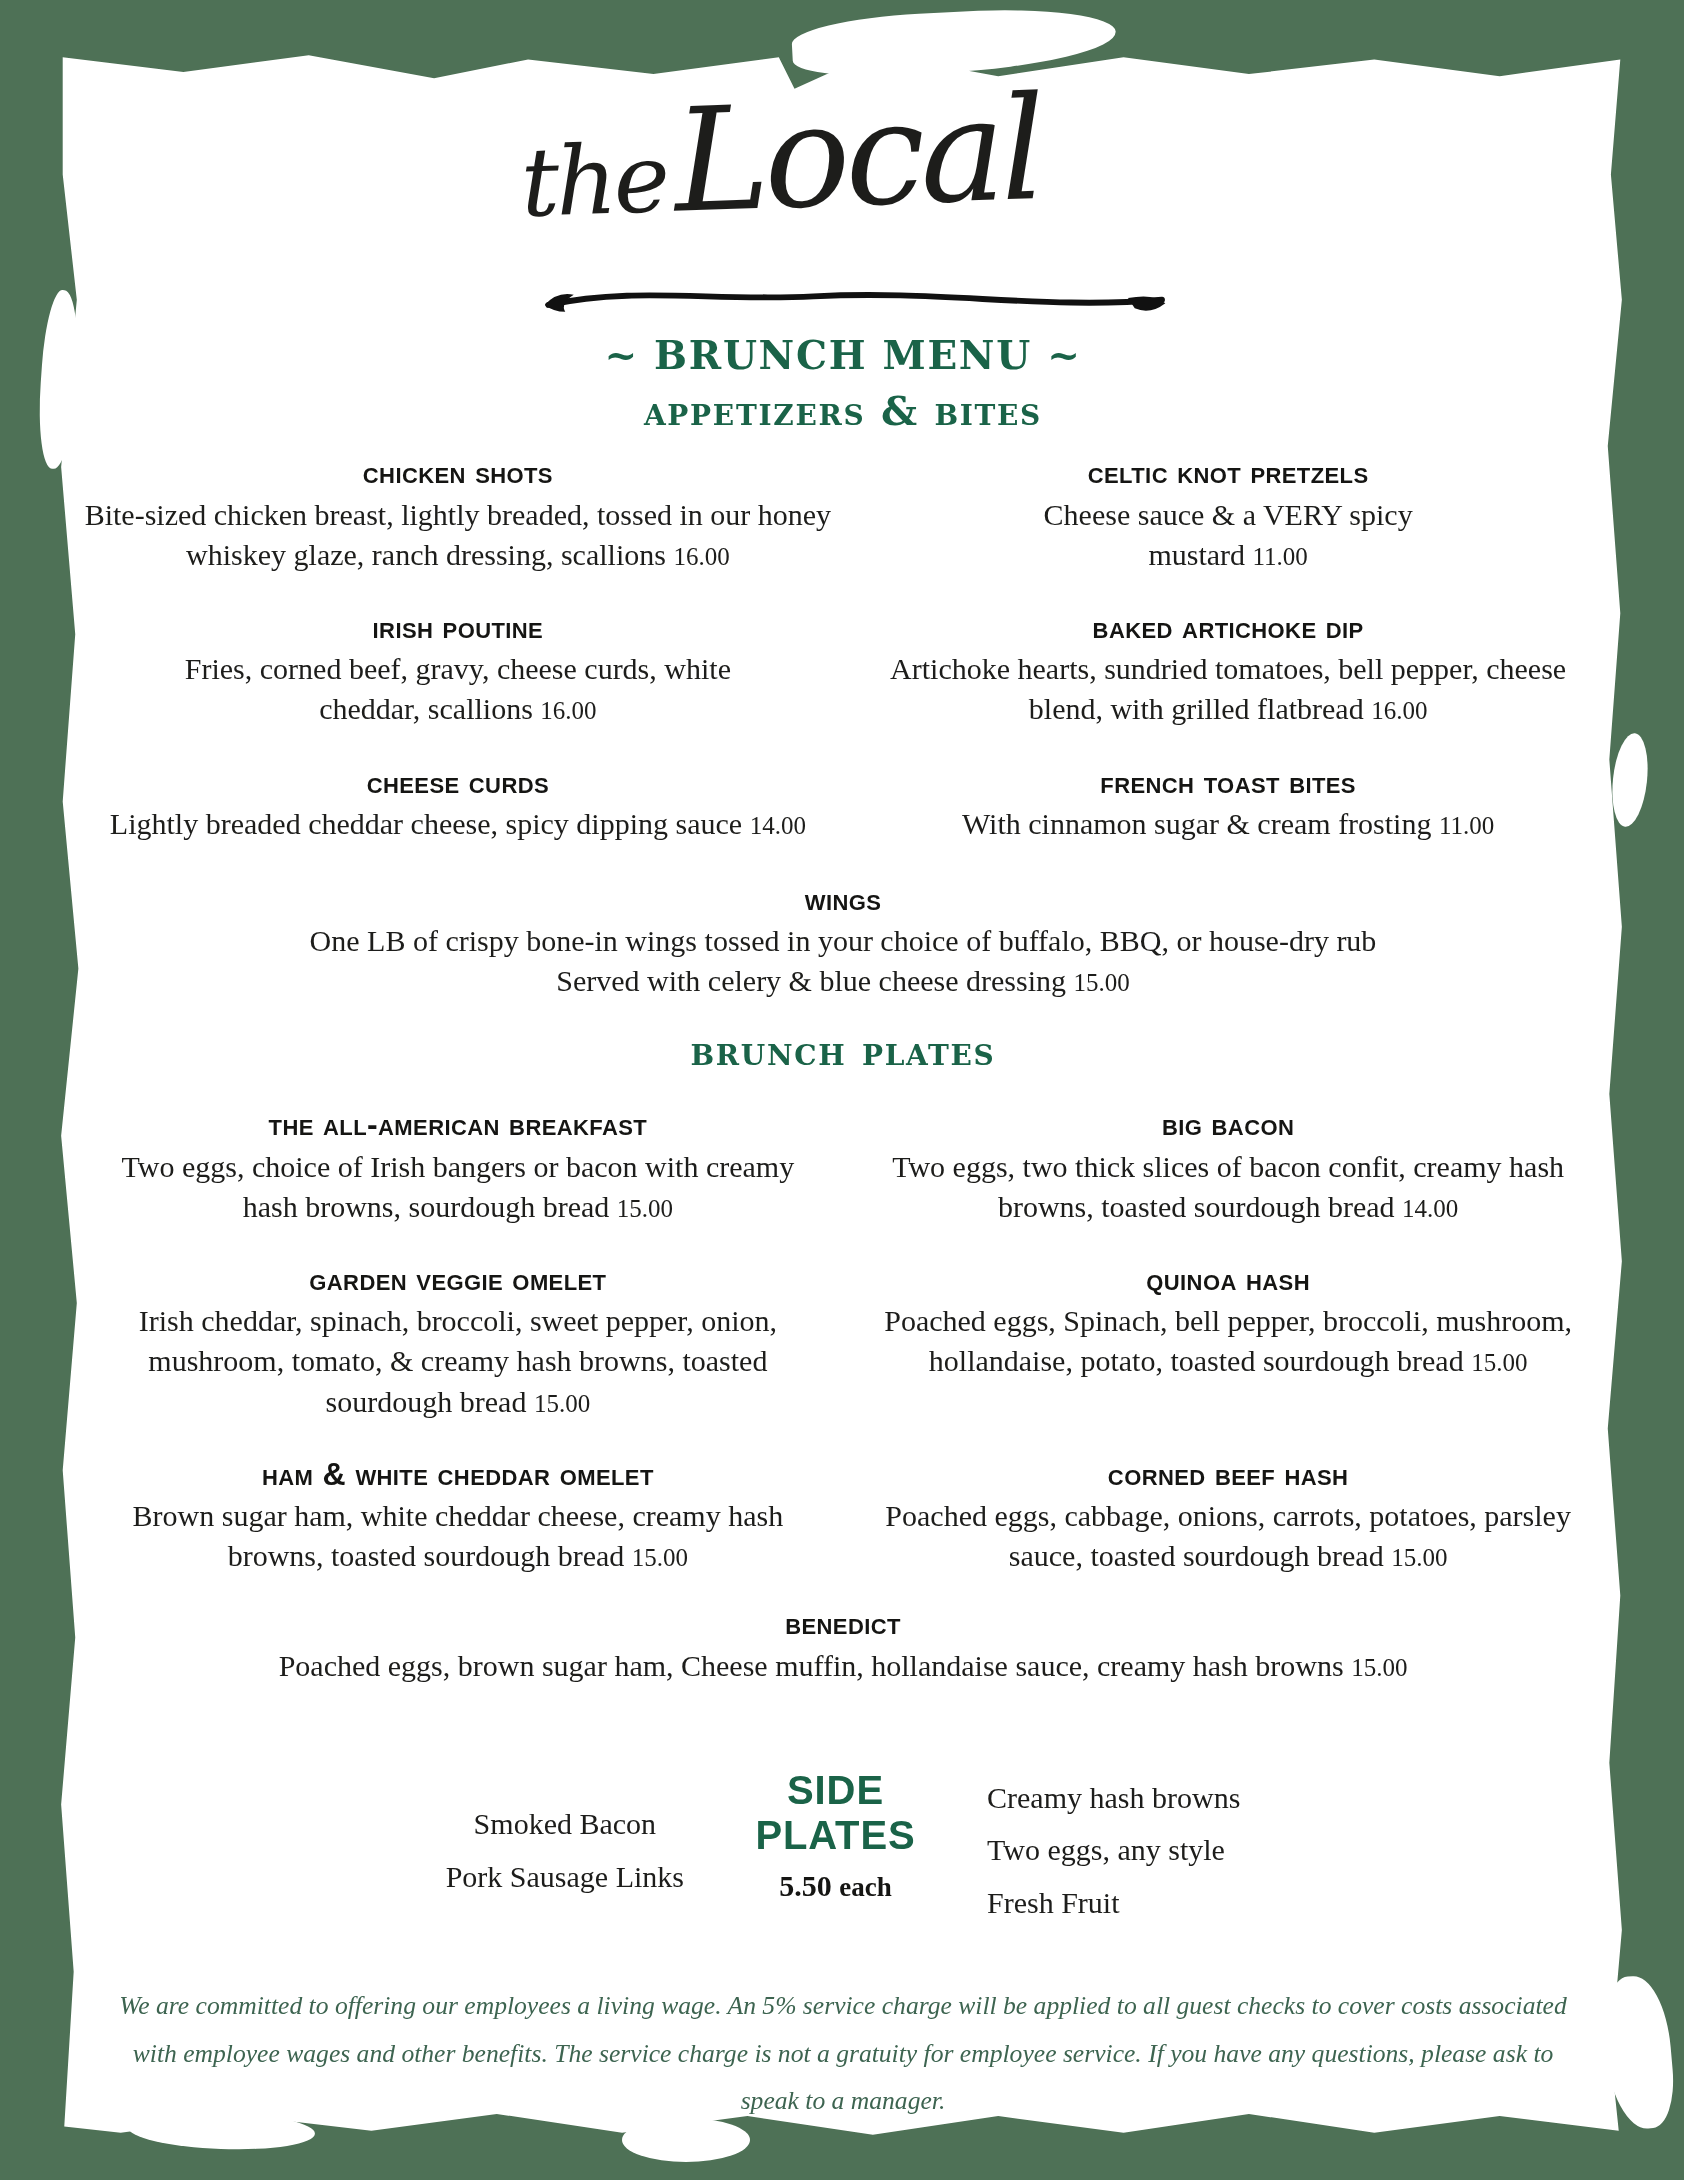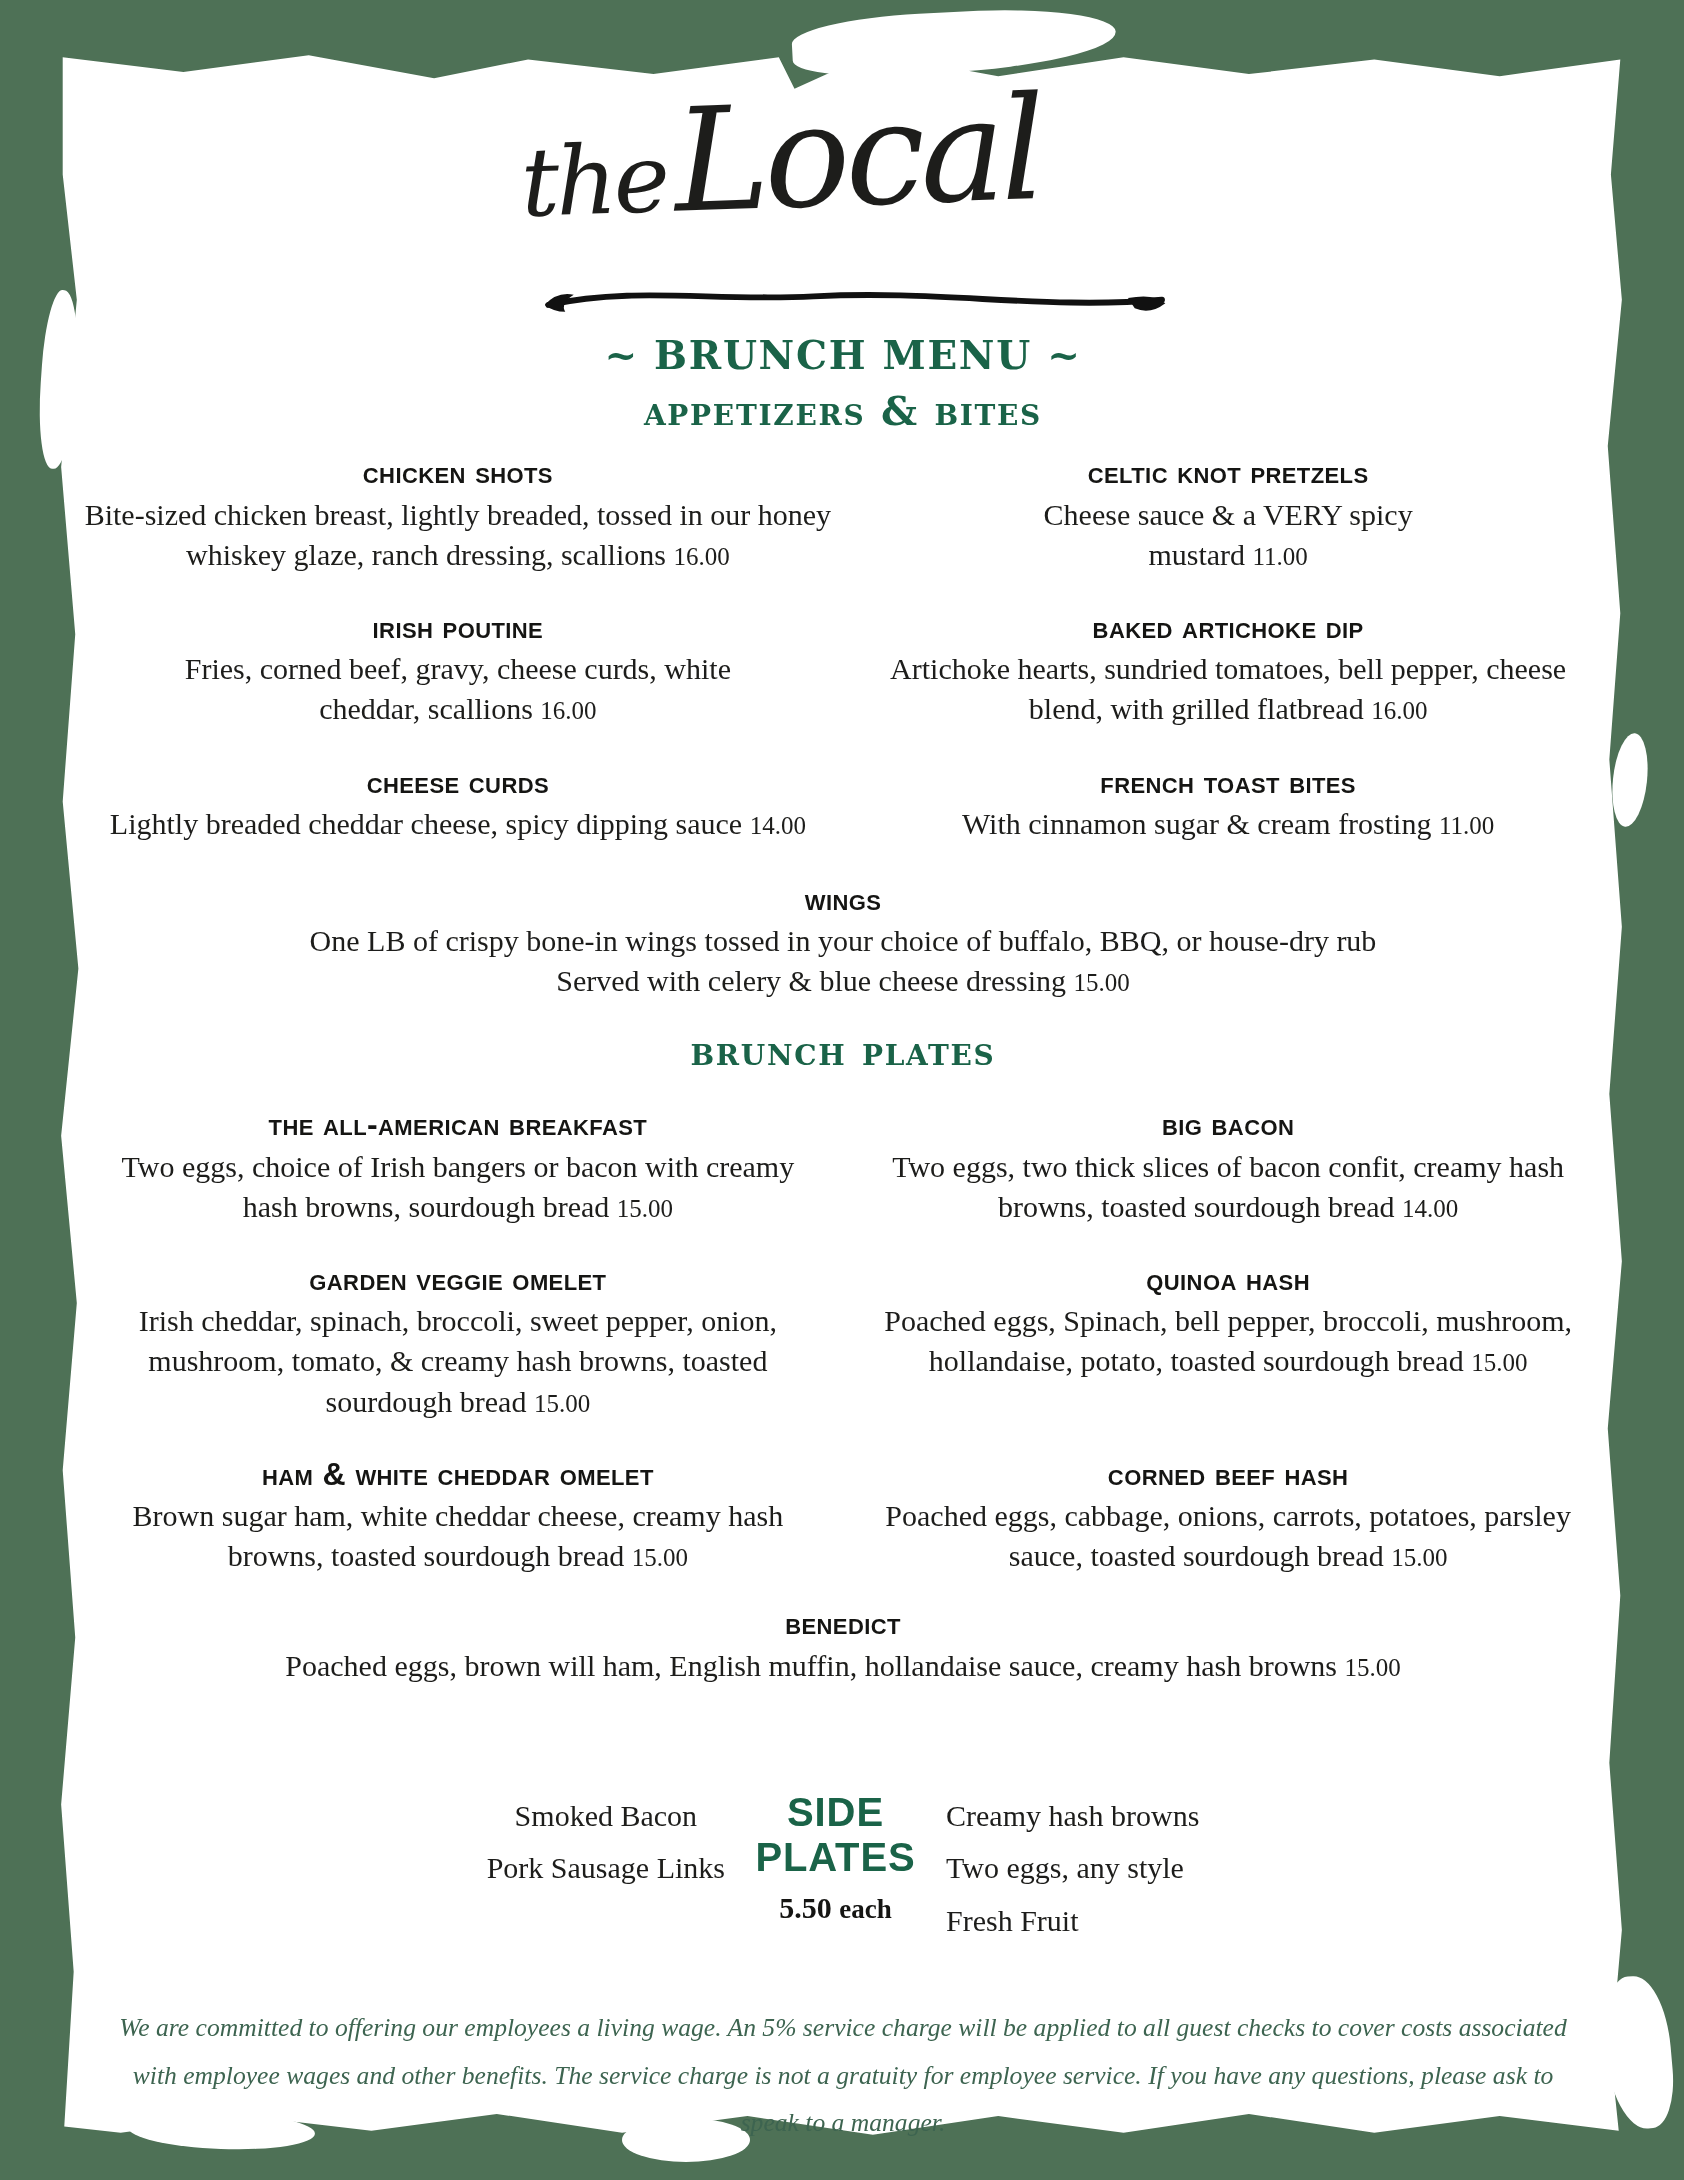--- a/index.html
+++ b/index.html
@@ -85,21 +85,21 @@
   .w520{max-width:443px;}
   .w660{max-width:562px;}
   .w800{max-width:690px;}
   .w880{max-width:750px;}
   .full-item{margin-top:37px;}
   .full-item .item-desc{max-width:1448px;}
   .benedict{margin-top:29px;}
 
   
   .side-plates{
-    margin-top:104px;display:flex;justify-content:center;align-items:flex-start;
+    margin-top:82px;display:flex;justify-content:center;align-items:center;gap:41px;
   }
   .side-list{font-size:30px;line-height:1.75;color:#1d1d1b;}
   .side-list p{margin:0;}
   .side-left{text-align:center;}
   .side-right{text-align:left;}
   .side-center{width:221px;}
   .side-heading{
     font-family:"Liberation Sans", sans-serif;font-weight:700;
     font-size:40px;line-height:1.12;color:#1a6348;letter-spacing:0.9px;
     margin:0;
@@ -201,21 +201,21 @@
       <p class="item-desc w880"><span>Brown sugar ham, white cheddar cheese, creamy hash browns, toasted sourdough bread</span> <span class="price">15.00</span></p>
     </div>
     <div class="menu-item">
       <h3 class="item-name">Corned Beef Hash</h3>
       <p class="item-desc w880"><span>Poached eggs, cabbage, onions, carrots, potatoes, parsley sauce, toasted sourdough bread</span> <span class="price">15.00</span></p>
     </div>
   </div>
 
   <div class="menu-item full-item benedict">
     <h3 class="item-name">Benedict</h3>
-    <p class="item-desc"><span>Poached eggs, brown will ham, English muffin, hollandaise sauce, creamy hash browns</span> <span class="price">15.00</span></p>
+    <p class="item-desc"><span>Poached eggs, brown sugar ham, Cheese muffin, hollandaise sauce, creamy hash browns</span> <span class="price">15.00</span></p>
   </div>
 
   <div class="side-plates">
     <div class="side-list side-left">
       <p>Smoked Bacon</p>
       <p>Pork Sausage Links</p>
     </div>
     <div class="side-center">
       <h2 class="side-heading">SIDE PLATES</h2>
       <p class="side-price"><span>5.50</span> <span class="unit">each</span></p>

